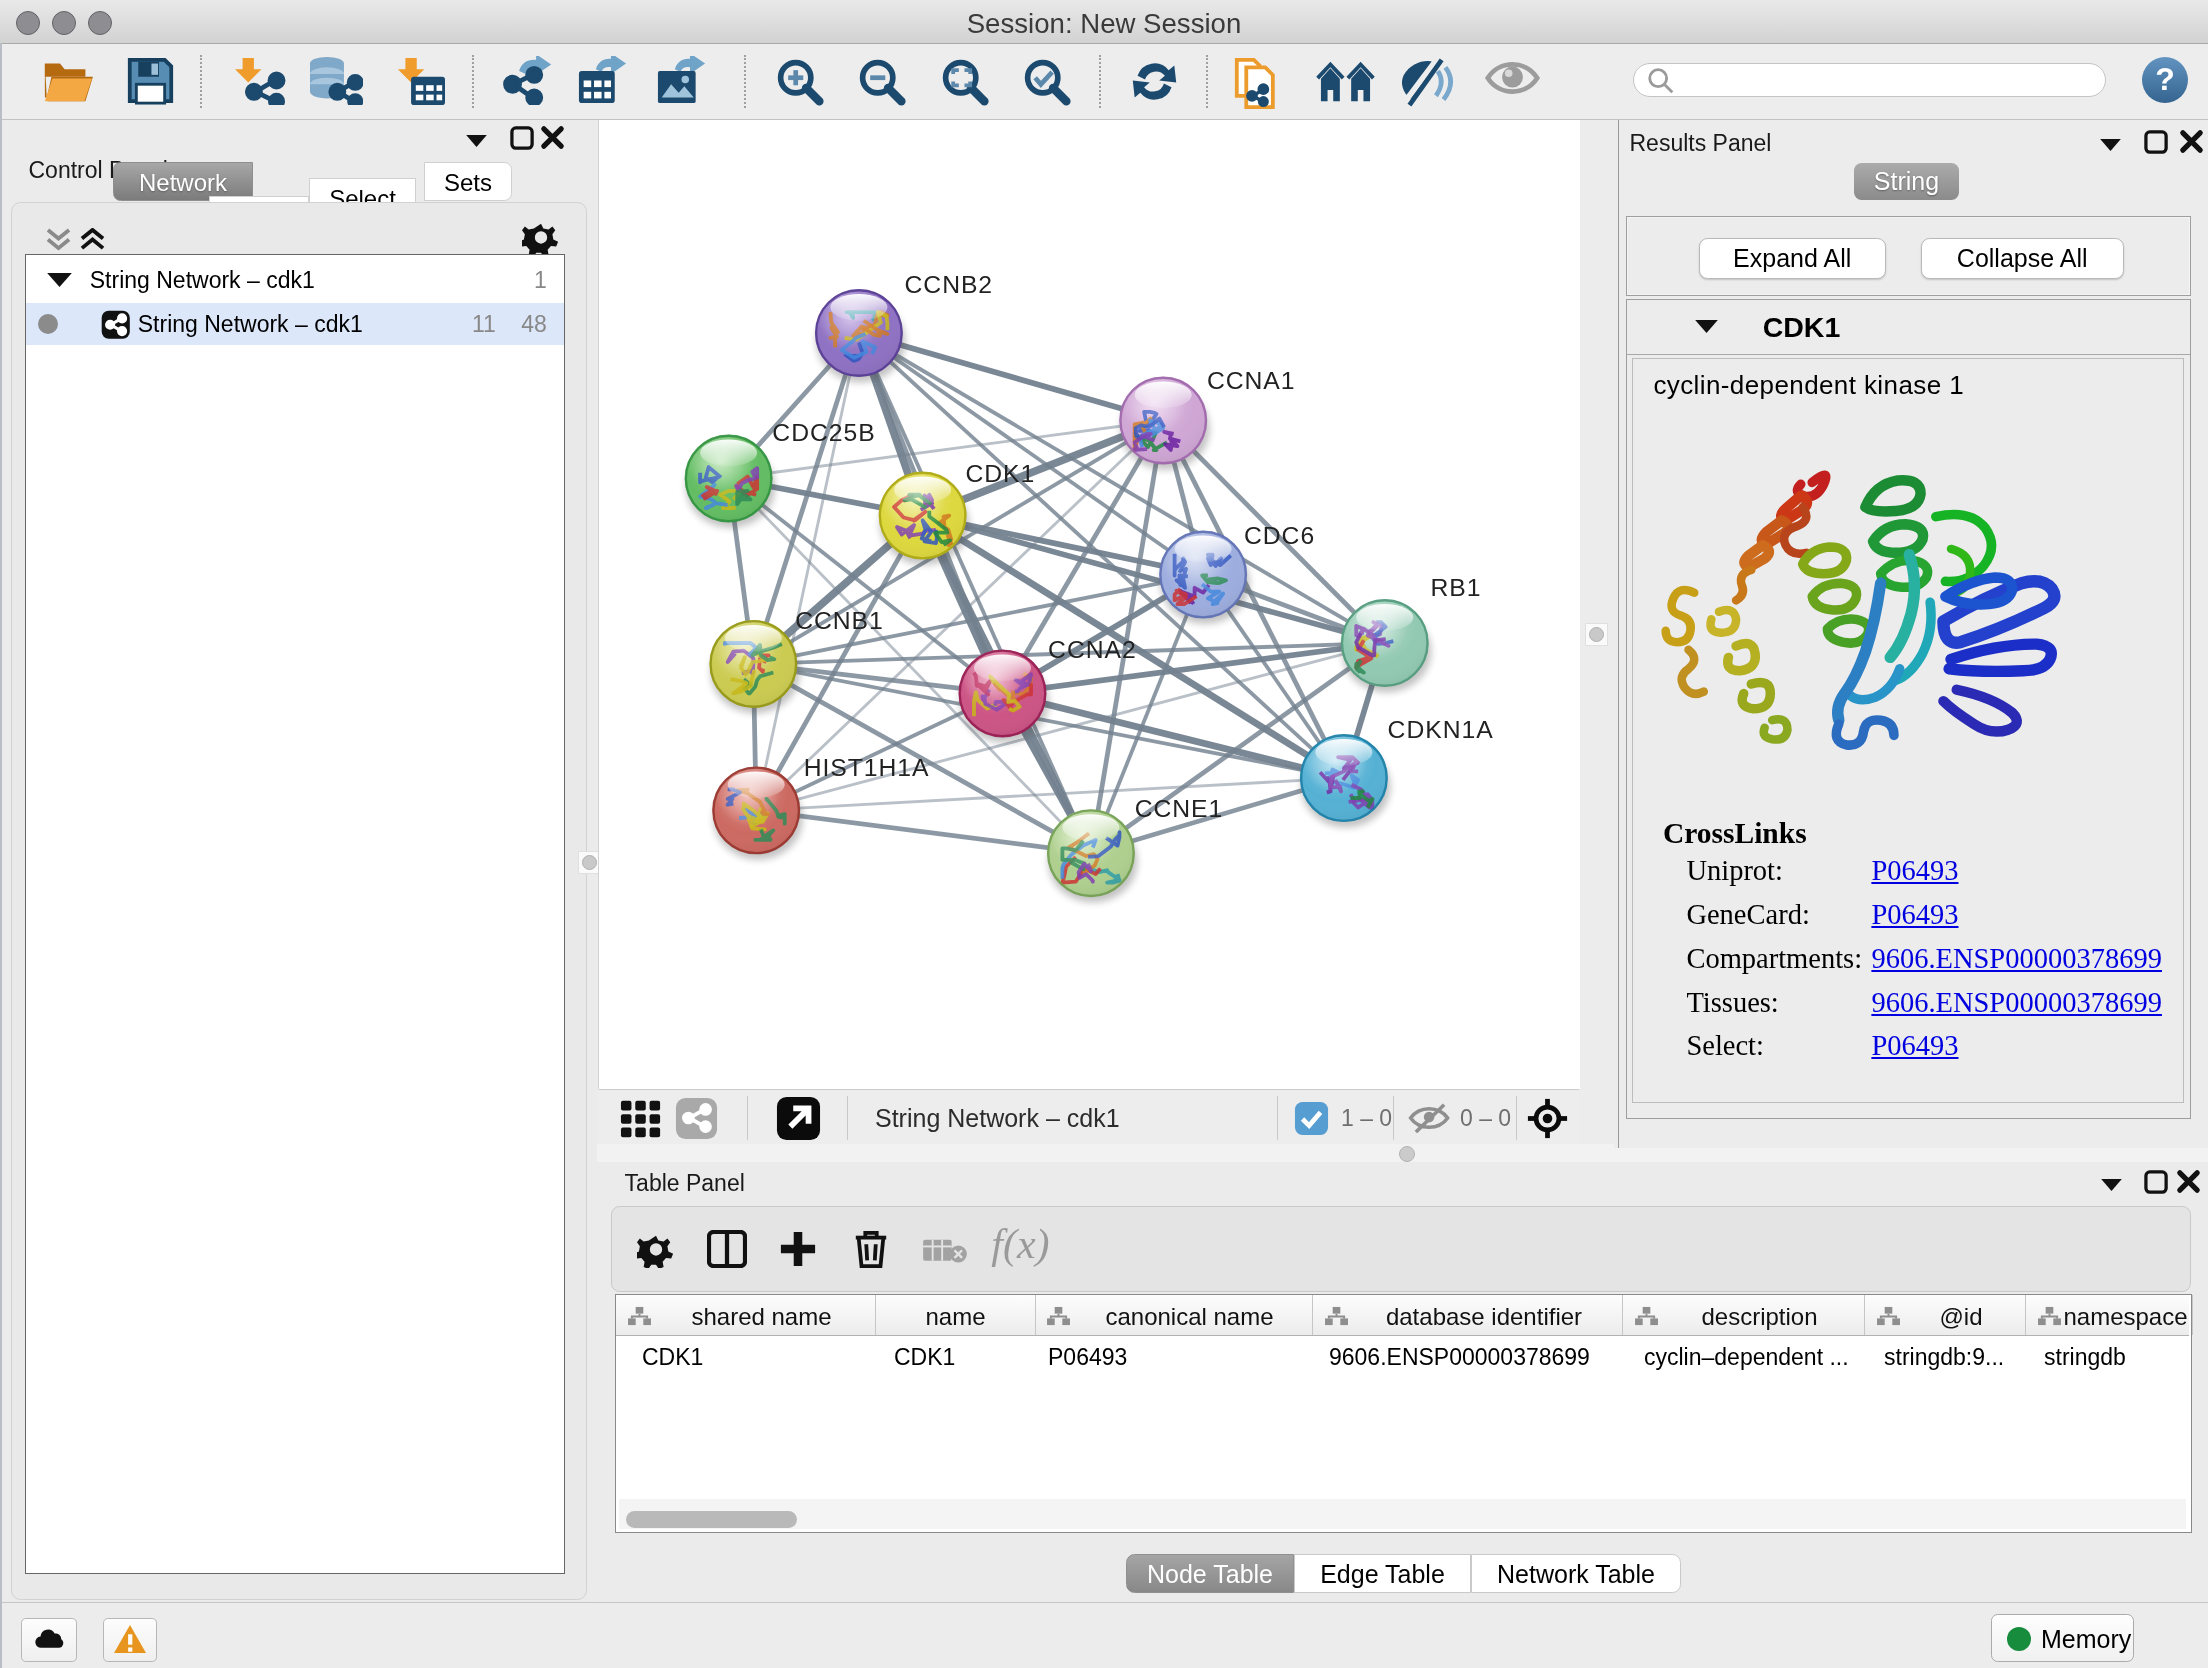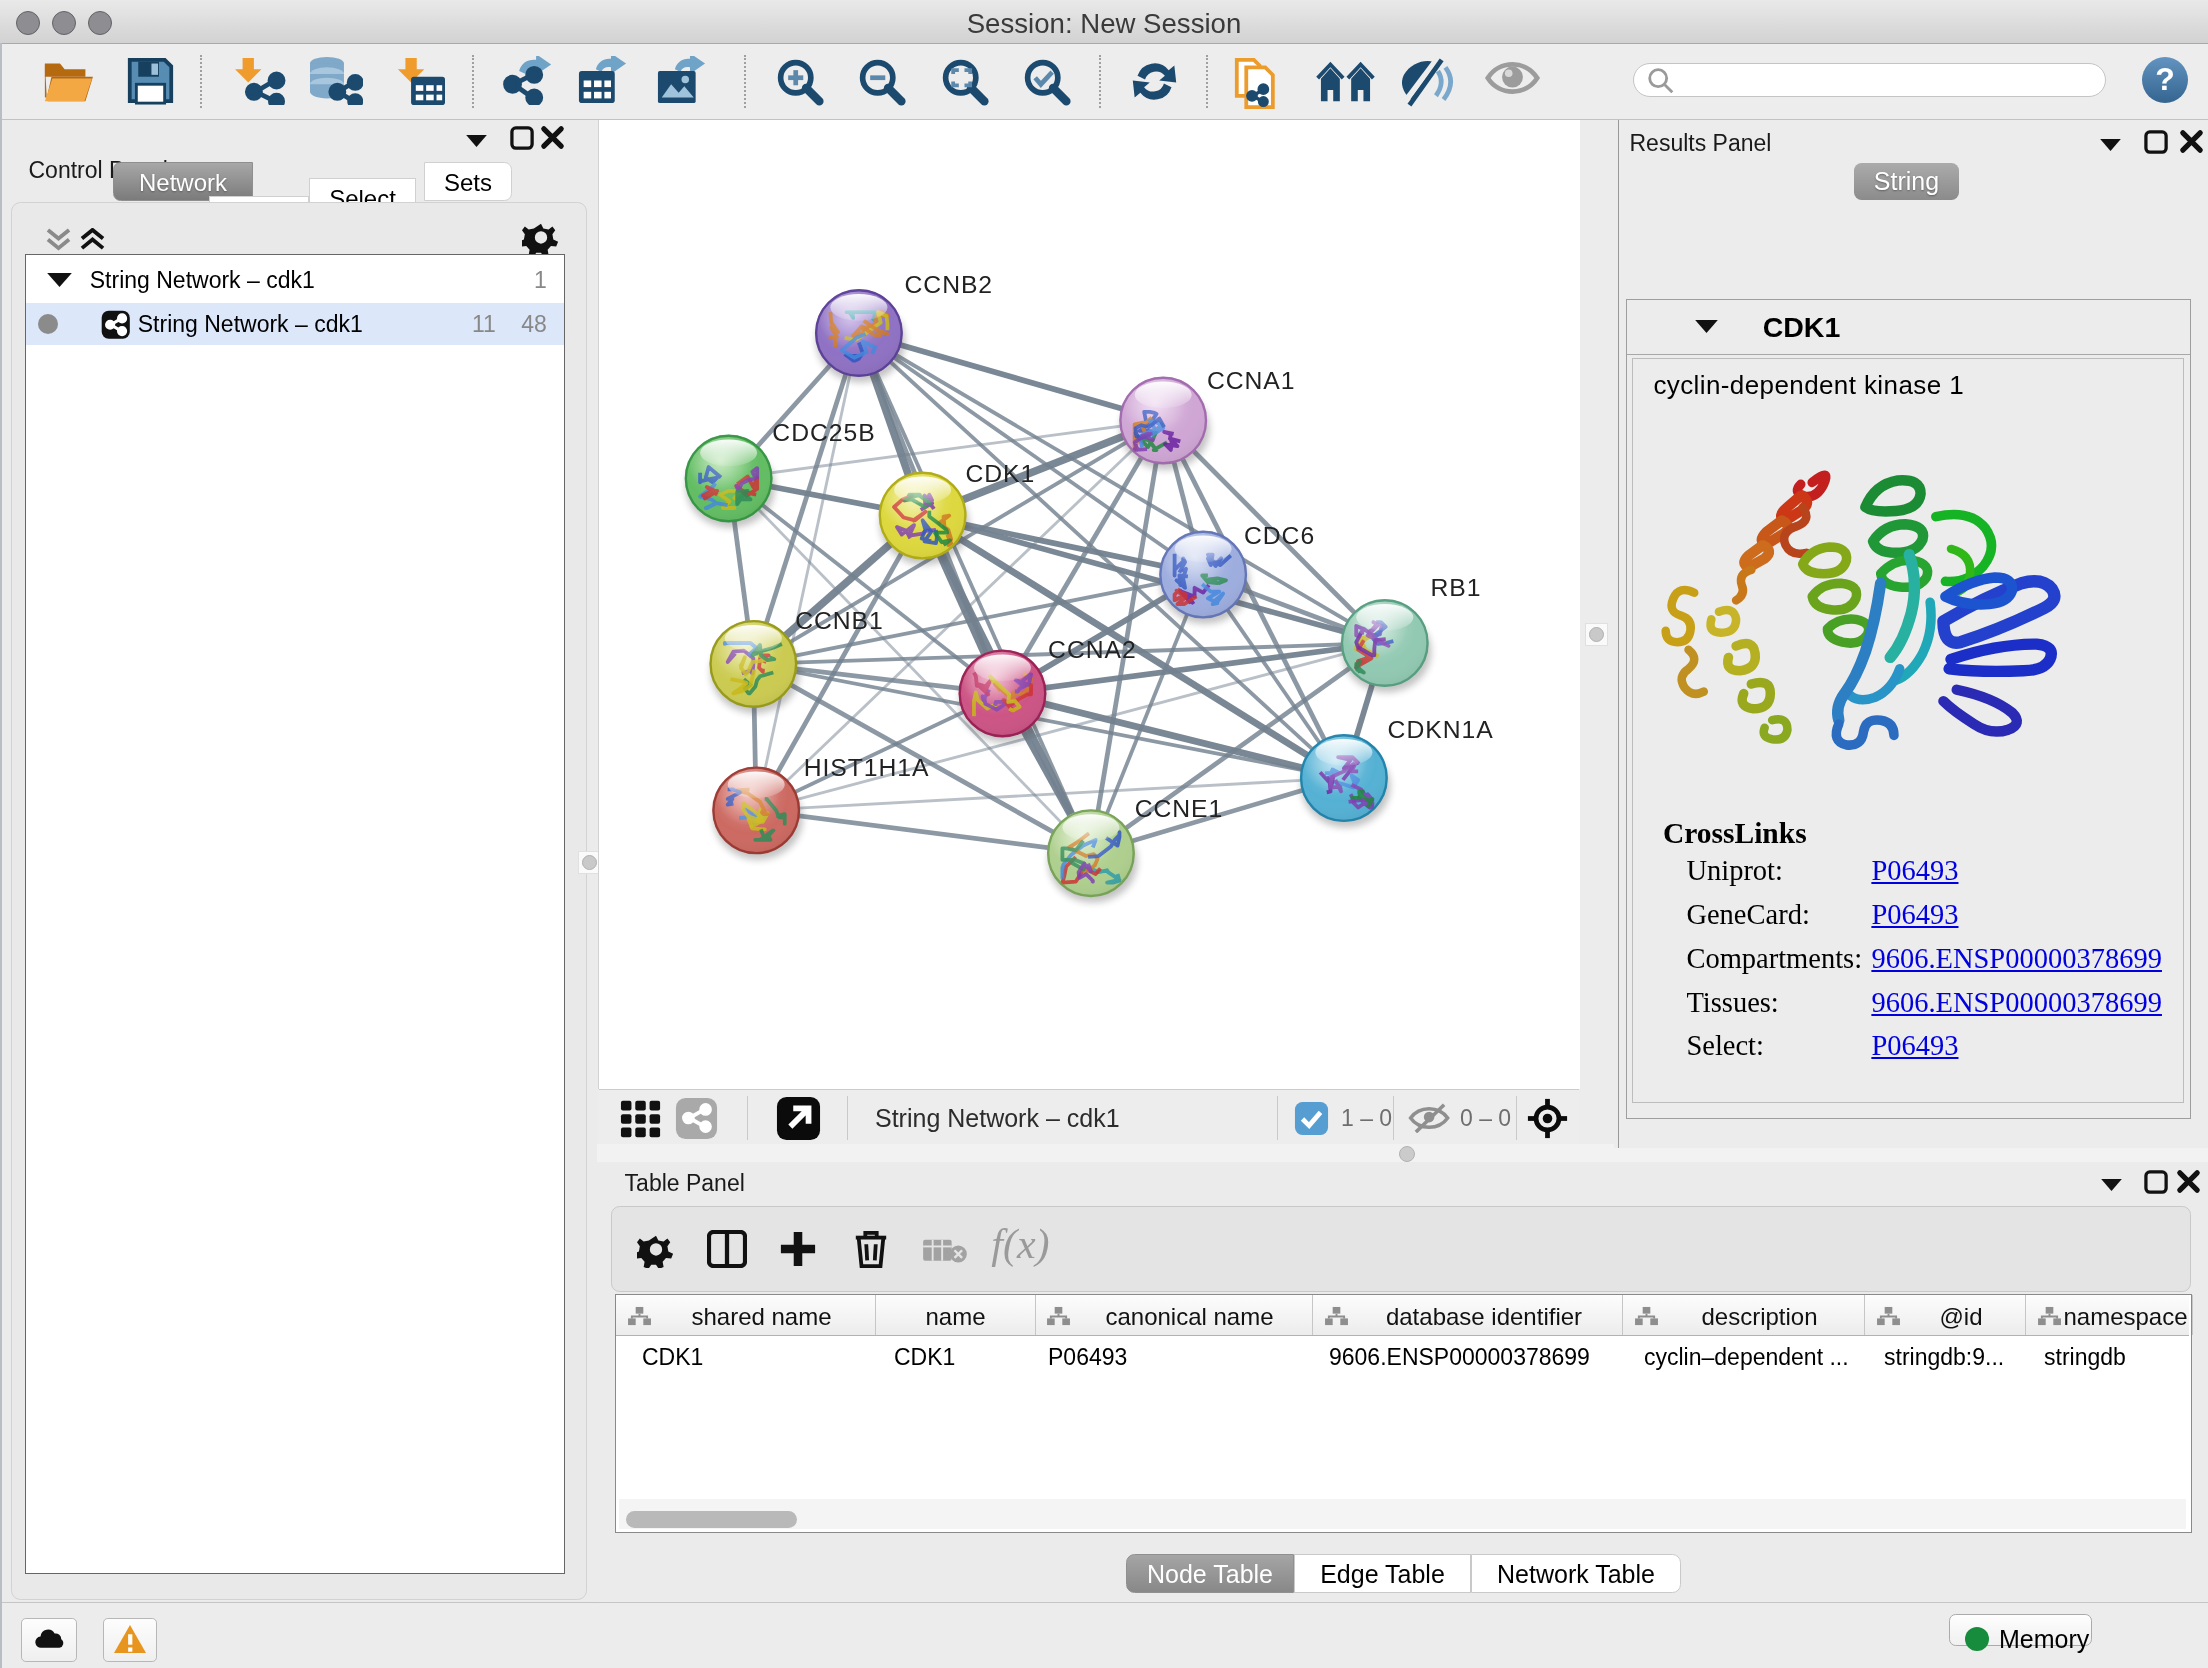--- a/index.html
+++ b/index.html
@@ -629,20 +629,24 @@
   <svg class="abs" style="left:480px;top:17px" width="23" height="15" viewBox="0 0 24 16">
         <path d="M1 2 h22 l-11 13 z" fill="#111"></path>
       </svg>
   <svg class="abs" style="left:525px;top:9.5px" width="25" height="25" viewBox="0 0 26 26">
         <rect x="2" y="2" width="21" height="21" rx="4" fill="none" stroke="#111" stroke-width="3.4"></rect>
       </svg>
   <svg class="abs" style="left:560px;top:8.6px" width="25" height="25" viewBox="0 0 26 26">
         <path d="M4 4 L22 22 M22 4 L4 22" stroke="#111" stroke-width="5.5" stroke-linecap="round"></path>
       </svg>
   <div class="abs" style="left:235px;top:43px;width:105px;height:37px;border-radius:7.6px;background:linear-gradient(#ababab,#8b8b8b);color:#fff;font-size:25px;text-align:center;line-height:37px;text-shadow:0 1px 1.9px rgba(0,0,0,0.35);">String</div>
+  <div class="abs" style="left:6.7px;top:96px;width:565px;height:80px;border:1.9px solid #9e9e9e;outline:1px solid #f4f4f4;outline-offset:-2.9px;box-sizing:border-box;">
+    <div class="abs" style="left:72px;top:21px;width:185px;height:39px;background:#fff;border:1px solid #b9b9b9;border-radius:8.6px;box-shadow:0 1px 1.9px rgba(0,0,0,0.18);font-size:25px;text-align:center;line-height:39px;">Expand All</div>
+    <div class="abs" style="left:294px;top:21px;width:201px;height:39px;background:#fff;border:1px solid #b9b9b9;border-radius:8.6px;box-shadow:0 1px 1.9px rgba(0,0,0,0.18);font-size:25px;text-align:center;line-height:39px;">Collapse All</div>
+  </div>
   <div class="abs" style="left:6.7px;top:179px;width:565px;height:820px;border:1.9px solid #9e9e9e;box-sizing:border-box;">
     <div class="abs" style="left:0;top:0;width:100%;height:54px;border-bottom:1.9px solid #a8a8a8;">
       <svg class="abs" style="left:67px;top:18px" width="25" height="17" viewBox="0 0 26 18">
             <path d="M1 2 h24 l-12 14 z" fill="#111"></path>
           </svg>
       <div class="abs" style="left:136px;top:10.5px;font-size:28.5px;font-weight:bold;">CDK1</div>
     </div>
     <div class="abs" style="left:5.7px;top:58px;width:550px;height:743px;border:1px solid #bcbcbc;">
       <div class="abs" style="left:20px;top:10.5px;font-size:26px;letter-spacing:0.4px;">cyclin-dependent kinase 1</div>
       <svg class="abs" style="left:27px;top:91px" width="428" height="314" viewBox="0 0 450 330" fill="none" stroke-linecap="round" stroke-linejoin="round">
@@ -845,18 +849,18 @@
         <path d="M10 24 a6 6 0 0 1 -1 -12 a8 8 0 0 1 15 -3 a6 6 0 0 1 7 6 a5 5 0 0 1 -2 9 z" fill="#111"></path>
       </svg>
   </div>
   <div class="abs sbtn" style="left:103px;width:54px;">
     <svg style="position:absolute;left:7.6px;top:3.8px" width="36" height="32" viewBox="0 0 38 34">
         <path d="M19 2 L36 32 H2 z" fill="#e8951f"></path>
         <rect x="17" y="12" width="4.5" height="11" fill="#fff"></rect>
         <rect x="17" y="26" width="4.5" height="4.5" fill="#fff"></rect>
       </svg>
   </div>
-  <div class="abs" style="left:1949px;top:11.4px;width:143px;height:32px;background:linear-gradient(#fefefe,#f0f0f0);border:1.9px solid #ababab;border-radius:6.7px;box-sizing:border-box;">
+  <div class="abs" style="left:1991px;top:11.4px;width:143px;height:48px;background:linear-gradient(#fefefe,#f0f0f0);border:1.9px solid #ababab;border-radius:6.7px;box-sizing:border-box;">
     <div style="position:absolute;left:15px;top:11.4px;width:24px;height:24px;border-radius:50%;background:#178c3c;"></div>
     <div style="position:absolute;left:49px;top:9.5px;font-size:25px;">Memory</div>
   </div>
 </div>
 
 
 </body></html>

